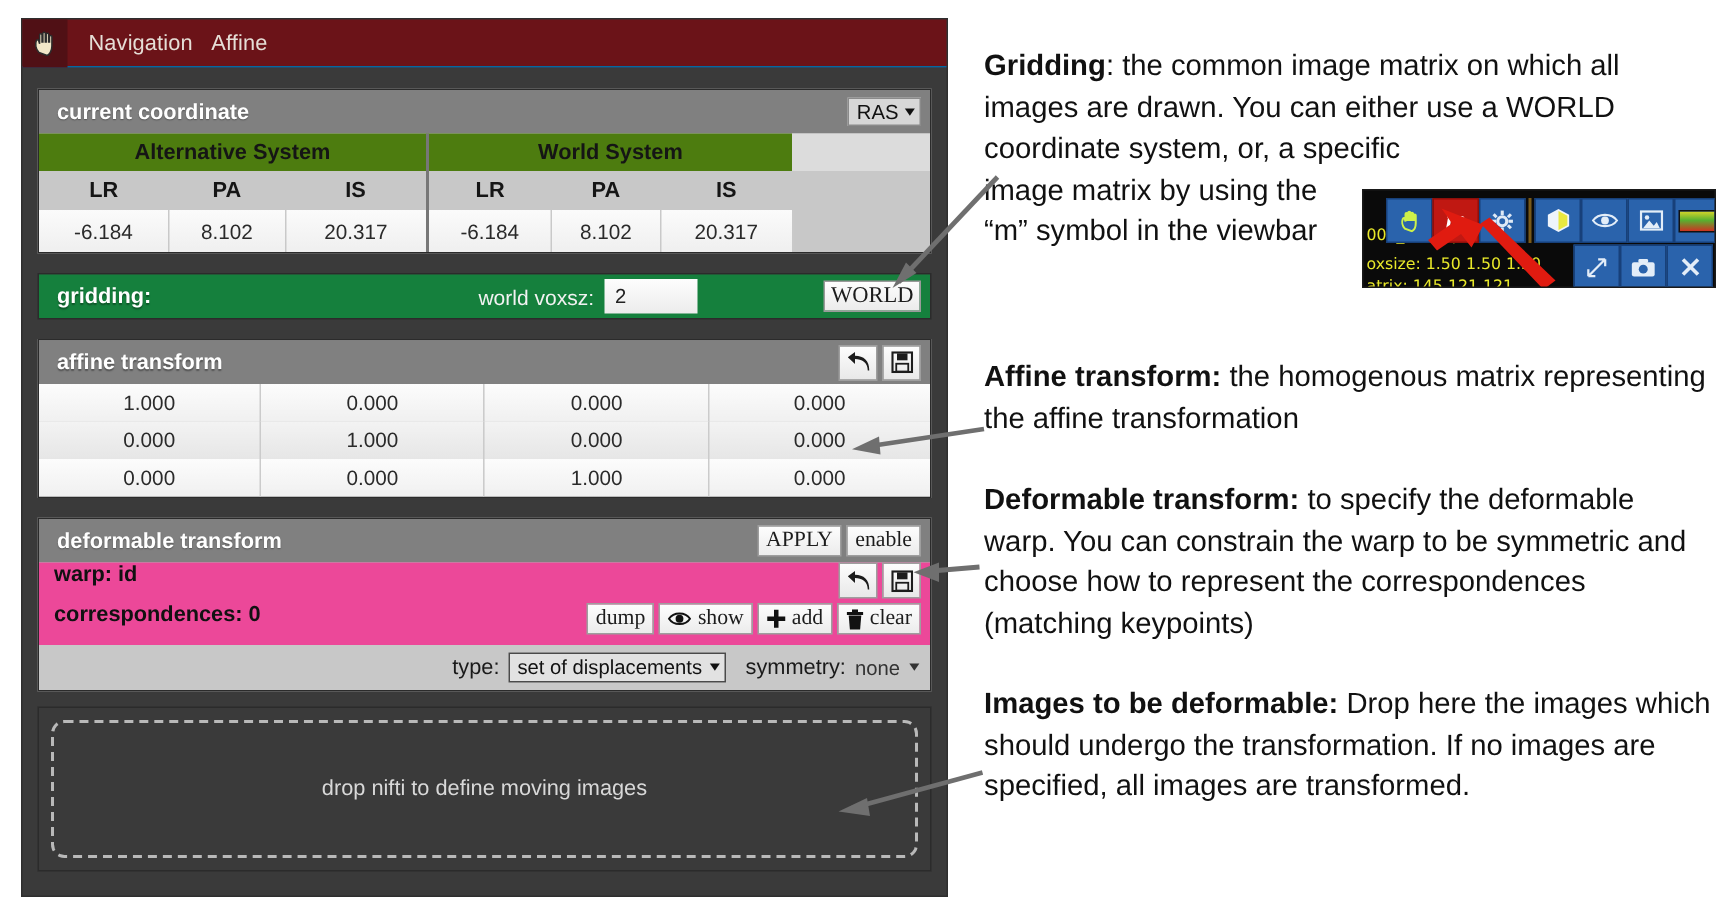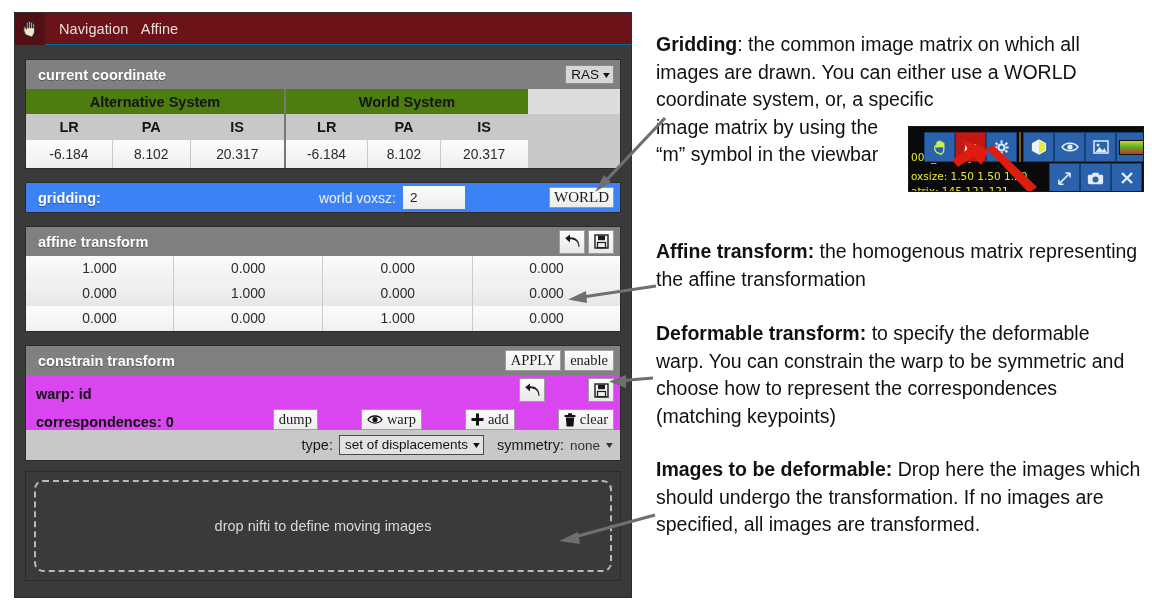--- a/index.html
+++ b/index.html
@@ -81,21 +81,21 @@
     height: 28px;
     background: linear-gradient(#fbfbfb, #efefef);
     border-right: 1px solid #c9c9c9;
     color: #2a2a2a; font-size: 13.8px;
   }
   table.coord tr.vals td.blank { background: #c8c8c8; border-right: none; }
   table.coord td.divider, table.coord th.divider { border-left: 2px solid #777; }
 
   
   .gridrow {
-    background: #3b82f6; height: 29px; display: flex; align-items: center;
+    background: #15803d; height: 29px; display: flex; align-items: center;
     padding: 0 6px 0 12px; color: #fff; font-weight: bold; font-size: 14.5px;
     text-shadow: 0 1px 1px rgba(0,0,0,.35);
   }
   .voxlabel { font-weight: normal; font-size: 14px; text-shadow:none; color:#f2f2f2; }
   .voxinput {
     width: 62px; height: 23px; margin-left: 7px;
     background: linear-gradient(#fdfdfd, #ececec);
     border: none; color: #222; font-size: 13.5px;
     font-family: "Liberation Sans", sans-serif;
     padding-left: 7px; font-weight: normal; text-shadow: none;
@@ -131,22 +131,22 @@
   .txtbtn {
     background: linear-gradient(#fdfdfd,#ececec);
     border: 1px solid #9e9e9e;
     font-family: "Liberation Serif", serif;
     font-size: 14.5px; color: #1c1c1c;
     padding: 1px 5px; text-shadow: none; font-weight: normal;
     cursor: pointer; display: inline-flex; align-items: center; gap: 4px;
     line-height: 17px;
   }
   .deflinerow {
-    background: #d946ef; padding: 0 6px 0 10px;
-    display: flex; align-items: flex-end; height: 27px; gap: 40px;
+    background: #ec4899; padding: 0 6px 0 10px;
+    display: flex; align-items: flex-start; height: 27px;
   }
   .deflinerow .lab {
     font-size: 14.5px; font-weight: bold; color: #111;
   }
   .deflinerow .spacer { flex: 1; }
   .typerow {
     background: #c8c8c8; height: 30px;
     display: flex; align-items: center; justify-content: flex-end;
     padding-right: 8px; gap: 6px;
   }
@@ -331,21 +331,21 @@
           <td>0.000</td>
           <td>1.000</td>
           <td>0.000</td>
         </tr>
       </tbody>
         </table>
     </div>
 
     <div class="card" style="margin-top:13px;">
       <div class="cardhdr">
-        <span>constrain transform</span>
+        <span>deformable transform</span>
         <span class="spacer"></span>
         <button class="txtbtn" style="margin-right:3px;">APPLY</button>
         <button class="txtbtn">enable</button>
       </div>
 
       <div class="deflinerow">
         <span class="lab">warp: id</span>
         <span class="spacer"></span>
         <span class="ibtn">
           <svg width="17" height="15" viewBox="0 0 17 15">
@@ -366,21 +366,21 @@
         <span class="lab">correspondences: 0</span>
         <span class="spacer"></span>
         <button class="txtbtn" style="margin-left:3px;">
           <span>dump</span>
         </button>
         <button class="txtbtn" style="margin-left:3px;">
           <svg width="16" height="11" viewBox="0 0 16 11">
             <path d="M1 5.5 C4 0.8 12 0.8 15 5.5 C12 10.2 4 10.2 1 5.5 Z" fill="none" stroke="#111" stroke-width="1.3"></path>
             <circle cx="8" cy="5.5" r="2.6" fill="#111"></circle>
           </svg>
-          <span>warp</span>
+          <span>show</span>
         </button>
         <button class="txtbtn" style="margin-left:3px;">
           <svg width="13" height="13" viewBox="0 0 13 13">
             <rect x="5" y="0.5" width="3" height="12" fill="#111"></rect>
             <rect x="0.5" y="5" width="12" height="3" fill="#111"></rect>
           </svg>
           <span>add</span>
         </button>
         <button class="txtbtn" style="margin-left:3px;">
           <svg width="12" height="14" viewBox="0 0 12 14">

